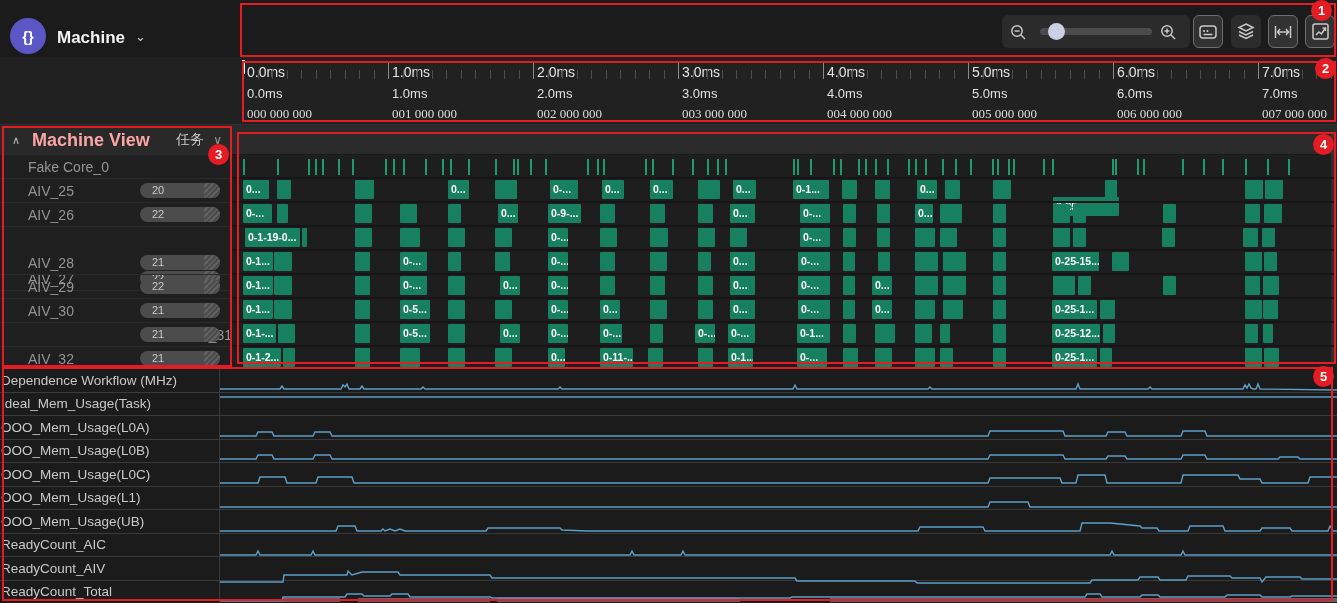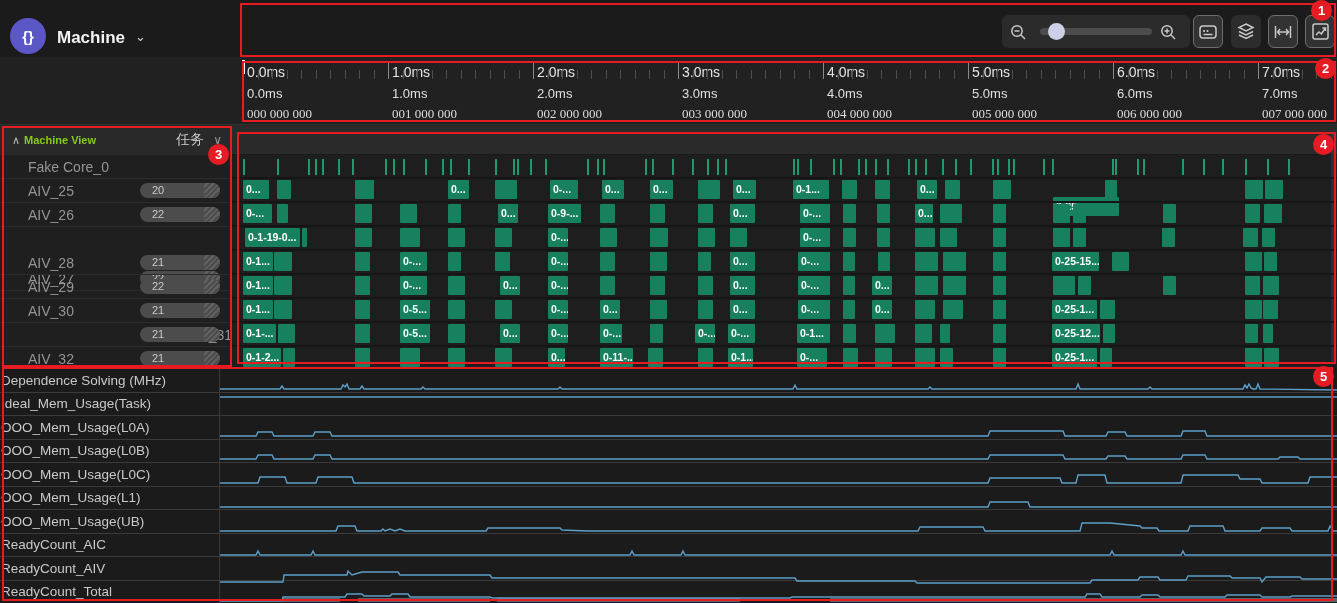--- a/index.html
+++ b/index.html
@@ -61,21 +61,21 @@
     overflow:hidden; white-space:nowrap; }
   #lane-scrollbar { position:absolute; left:1331px; top:8px; width:5px; height:230px;
     background:#3d3d3d; opacity:.55; border-radius:3px; }
 
   
   #sidebar { left:0; top:125px; width:232px; height:243px; background:#1f1f1f;
     border-right:1px solid #333; overflow:hidden; }
   #sidebar-head { position:absolute; left:0; top:0; width:232px; height:30px; background:#292929;
     display:flex; align-items:center; }
   #collapse-ic { color:#bdbdbd; font-size:11px; margin-left:12px; }
-  #machine-title { color:#84cc16; font-size:11px; font-weight:bold; margin-left:4px; }
+  #machine-title { color:#fca5a5; font-size:18px; font-weight:bold; margin-left:12px; }
   #task-dd { position:absolute; right:28px; color:#c9c9c9; font-size:14px; }
   #task-dd-ch { position:absolute; right:10px; color:#9a9a9a; font-size:12px; }
   .side-row { position:absolute; left:0; width:232px; height:24px; border-bottom:1px solid #2b2b2b;
     display:flex; align-items:center; }
   .side-label { color:#949494; font-size:14px; margin-left:28px; }
   .count-badge { position:absolute; left:140px; width:80px; height:15px; background:#4c4c4c;
     border-radius:8px; color:#c9c9c9; font-size:11px; line-height:15px; padding-left:12px; }
   .count-badge::after { content:""; position:absolute; right:0; top:0; width:16px; height:15px;
     border-radius:0 8px 8px 0;
     background:repeating-linear-gradient(135deg, #4c4c4c 0 2px, #616161 2px 4px); }
@@ -562,21 +562,21 @@
         <div class="count-badge">21</div>
       </div>
       <div class="side-row" style="top: 222px;">
         <div class="side-label">AIV_32</div>
         <div class="count-badge">21</div>
       </div>
     </div>
 
   <div id="bottom" class="abs">
     <div id="chart-label-col">
-        <div class="chart-label" style="top: 4.5px;">Dependence Solving (MHz)</div>
+        <div class="chart-label" style="top: 4.5px;">Dependence Workflow (MHz)</div>
         <div class="chart-label" style="top: 28px;">Ideal_Mem_Usage(Task)</div>
         <div class="chart-label" style="top: 51.5px;">OOO_Mem_Usage(L0A)</div>
         <div class="chart-label" style="top: 75px;">OOO_Mem_Usage(L0B)</div>
         <div class="chart-label" style="top: 98.5px;">OOO_Mem_Usage(L0C)</div>
         <div class="chart-label" style="top: 122px;">OOO_Mem_Usage(L1)</div>
         <div class="chart-label" style="top: 145.5px;">OOO_Mem_Usage(UB)</div>
         <div class="chart-label" style="top: 169px;">ReadyCount_AIC</div>
         <div class="chart-label" style="top: 192.5px;">ReadyCount_AIV</div>
         <div class="chart-label" style="top: 216px;">ReadyCount_Total</div>
       </div>

